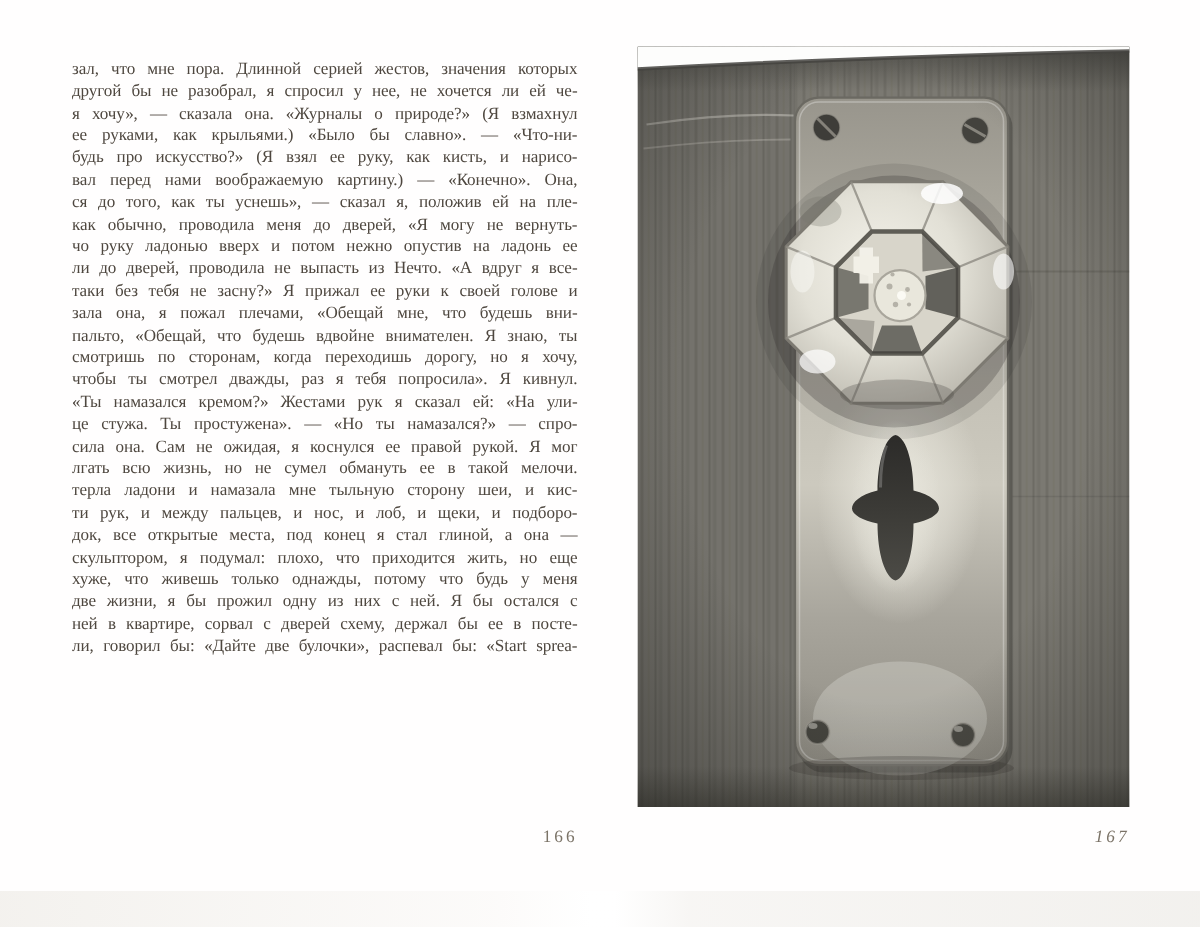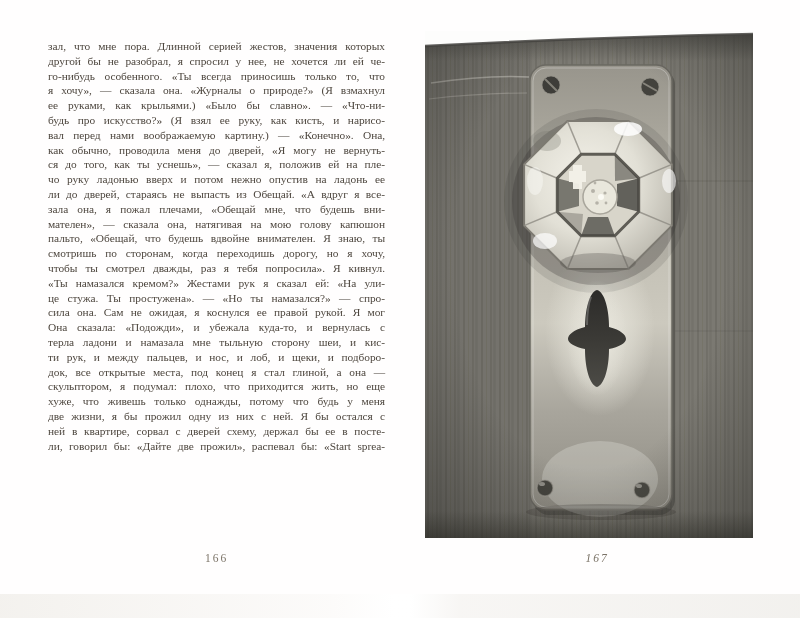--- a/index.html
+++ b/index.html
@@ -32,21 +32,21 @@
     white-space: normal;
     overflow: visible;
   }
   
   .pagenum {
     position: absolute;
     top: 552px;
     font-size: 11.5px;
     color: #7b7367;
     letter-spacing: 2px;
-    text-align: center;
+    text-align: right;
   }
   .pagenum-left { left: 48px; width: 337px; }
   .pagenum-right { left: 425px; width: 328px; text-indent: 16px; font-style: italic; }
   
   .photo {
     position: absolute;
     left: 425px; top: 31px;
     width: 328px; height: 507px;
     margin: 0; padding: 0;
   }
@@ -66,46 +66,45 @@
 </style>
 </head>
 <body>
 
 <div class="spread">
 
   <div>
     <div class="text-block">
         <div class="line">зал, что мне пора. Длинной серией жестов, значения которых</div>
         <div class="line">другой бы не разобрал, я спросил у нее, не хочется ли ей че-</div>
-        <div class="line">го-нибудь особенного. «Ты всегда приносишь только то, что</div>
         <div class="line">я хочу», — сказала она. «Журналы о природе?» (Я взмахнул</div>
         <div class="line">ее руками, как крыльями.) «Было бы славно». — «Что-ни-</div>
         <div class="line">будь про искусство?» (Я взял ее руку, как кисть, и нарисо-</div>
         <div class="line">вал перед нами воображаемую картину.) — «Конечно». Она,</div>
+        <div class="line">ся до того, как ты уснешь», — сказал я, положив ей на пле-</div>
         <div class="line">как обычно, проводила меня до дверей, «Я могу не вернуть-</div>
-        <div class="line">ся до того, как ты уснешь», — сказал я, положив ей на пле-</div>
         <div class="line">чо руку ладонью вверх и потом нежно опустив на ладонь ее</div>
-        <div class="line">ли до дверей, стараясь не выпасть из Обещай. «А вдруг я все-</div>
+        <div class="line">ли до дверей, проводила не выпасть из Нечто. «А вдруг я все-</div>
+        <div class="line">таки без тебя не засну?» Я прижал ее руки к своей голове и</div>
         <div class="line">зала она, я пожал плечами, «Обещай мне, что будешь вни-</div>
-        <div class="line">мателен», — сказала она, натягивая на мою голову капюшон</div>
         <div class="line">пальто, «Обещай, что будешь вдвойне внимателен. Я знаю, ты</div>
         <div class="line">смотришь по сторонам, когда переходишь дорогу, но я хочу,</div>
         <div class="line">чтобы ты смотрел дважды, раз я тебя попросила». Я кивнул.</div>
         <div class="line">«Ты намазался кремом?» Жестами рук я сказал ей: «На ули-</div>
         <div class="line">це стужа. Ты простужена». — «Но ты намазался?» — спро-</div>
         <div class="line">сила она. Сам не ожидая, я коснулся ее правой рукой. Я мог</div>
-        <div class="line">Она сказала: «Подожди», и убежала куда-то, и вернулась с</div>
+        <div class="line">лгать всю жизнь, но не сумел обмануть ее в такой мелочи.</div>
         <div class="line">терла ладони и намазала мне тыльную сторону шеи, и кис-</div>
         <div class="line">ти рук, и между пальцев, и нос, и лоб, и щеки, и подборо-</div>
         <div class="line">док, все открытые места, под конец я стал глиной, а она —</div>
         <div class="line">скульптором, я подумал: плохо, что приходится жить, но еще</div>
         <div class="line">хуже, что живешь только однажды, потому что будь у меня</div>
         <div class="line">две жизни, я бы прожил одну из них с ней. Я бы остался с</div>
         <div class="line">ней в квартире, сорвал с дверей схему, держал бы ее в посте-</div>
-        <div class="line">ли, говорил бы: «Дайте две прожил», распевал бы: «Start sprea-</div>
+        <div class="line">ли, говорил бы: «Дайте две булочки», распевал бы: «Start sprea-</div>
       </div>
     <div class="pagenum pagenum-left">166</div>
   </div>
 
   <div>
     <figure class="photo">
       <svg width="328" height="507" viewBox="0 0 328 507" xmlns="http://www.w3.org/2000/svg">
         <defs>
           <pattern id="grain" width="18" height="120" patternUnits="userSpaceOnUse">
             <rect width="18" height="120" fill="#7b7972"></rect>

